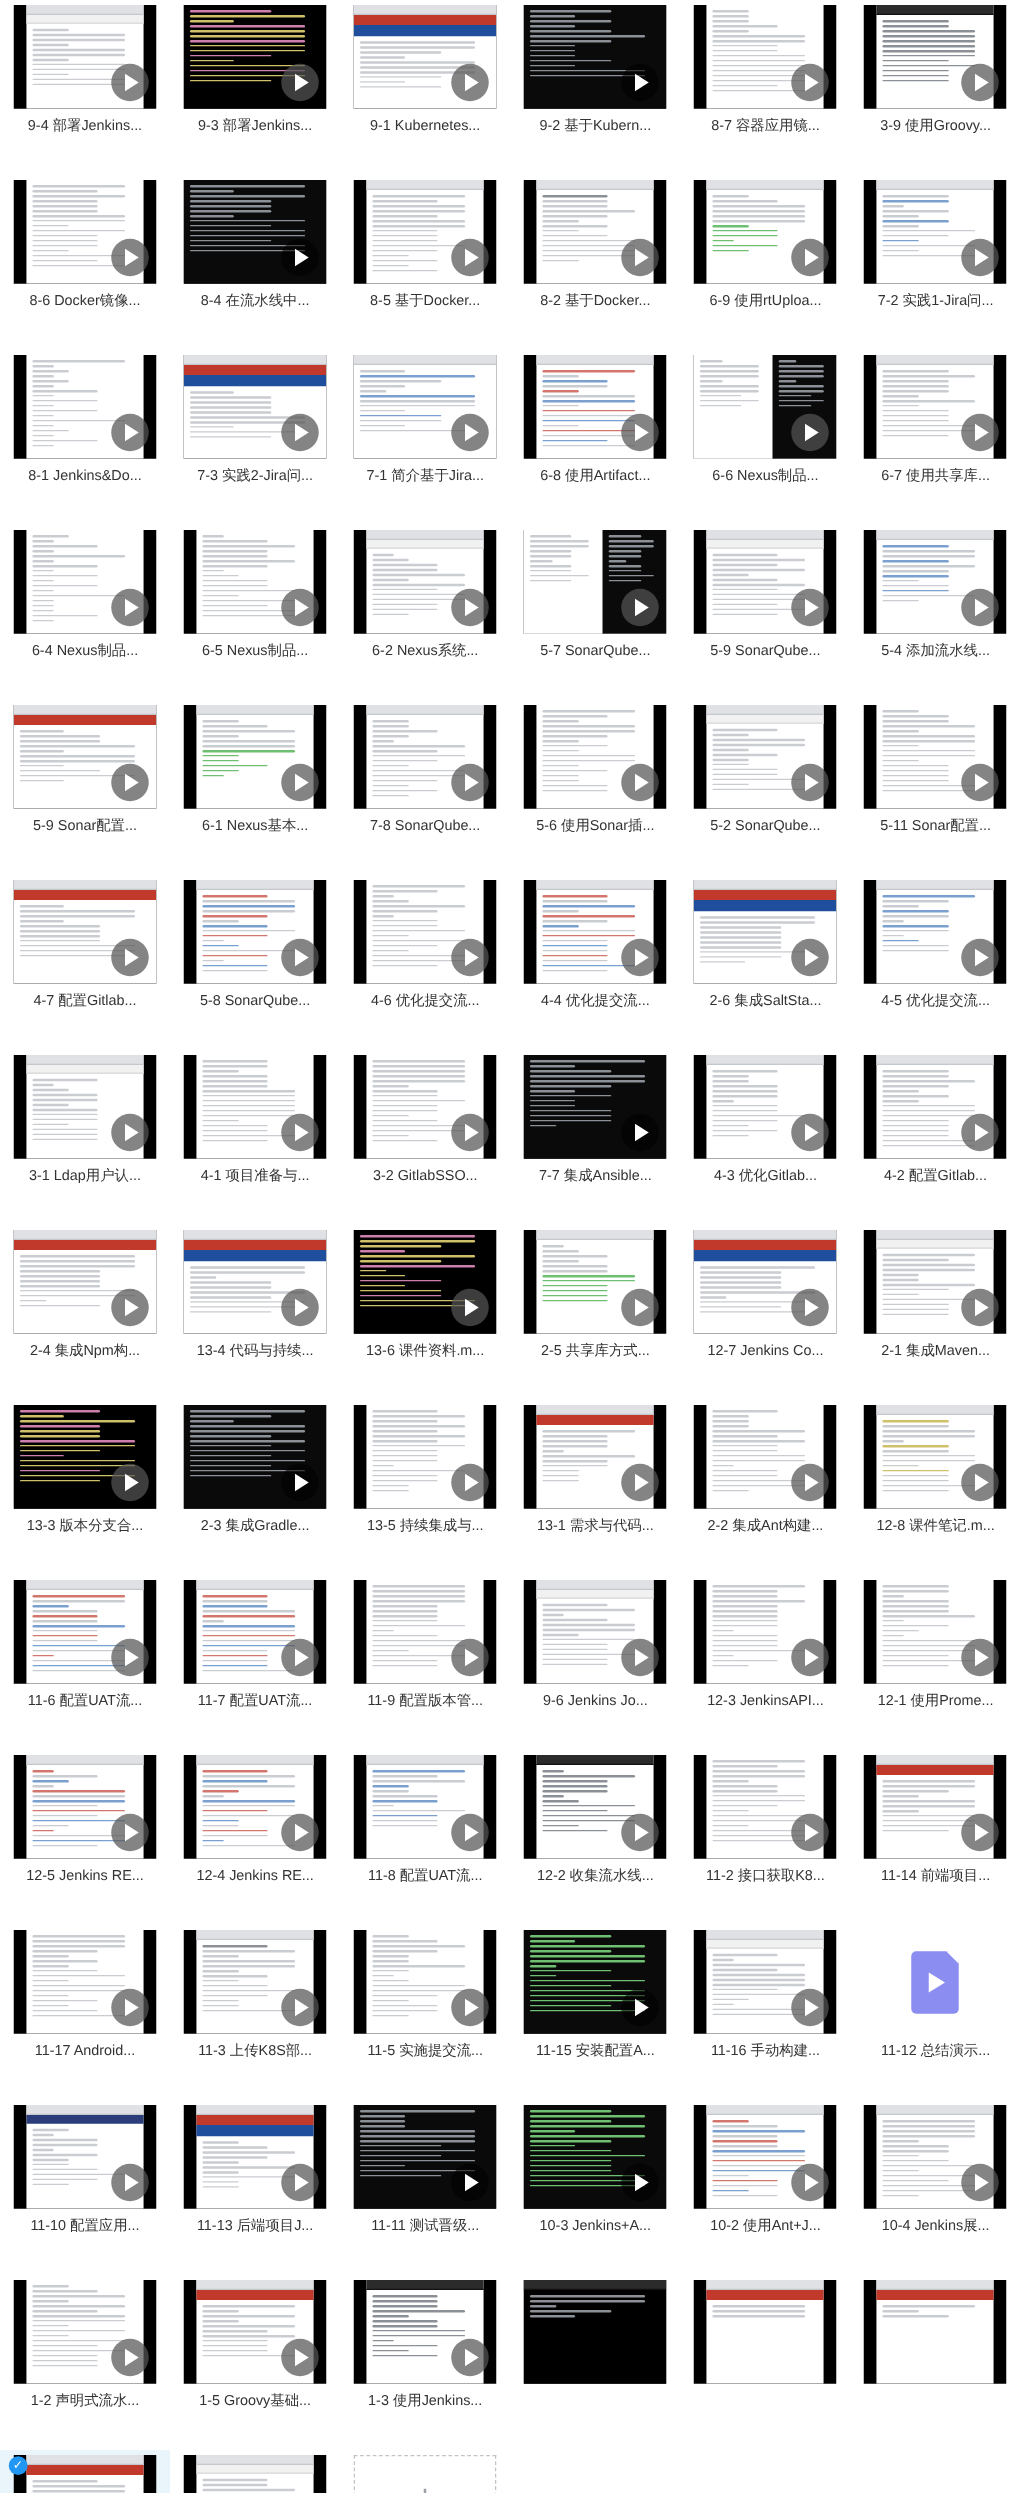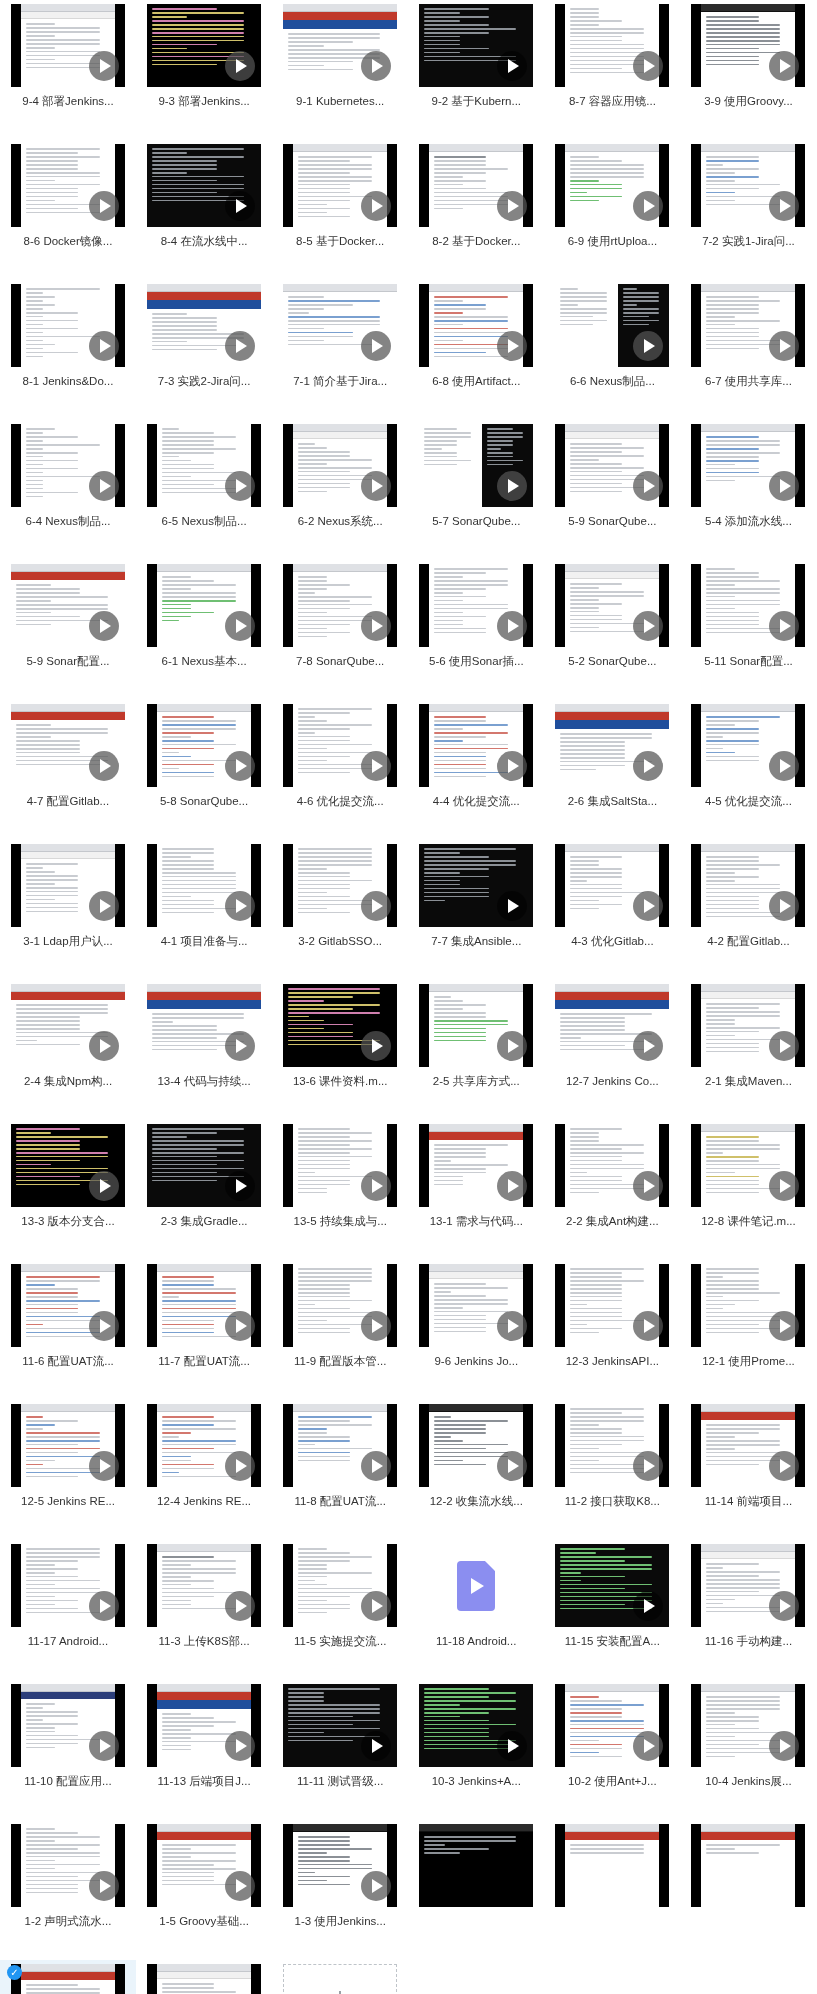--- a/index.html
+++ b/index.html
@@ -2205,30 +2205,20 @@
           </div>
         </div>
         <div class="play">
           <div class="tri"></div>
         </div>
       </div>
       <div class="label">11-5 实施提交流...</div>
     </div>
     <div class="card">
       <div class="thumbwrap">
-        <div class="filethumb">
-          <div class="fileicon">
-            <div class="tri"></div>
-          </div>
-        </div>
-      </div>
-      <div class="label">11-18 Android...</div>
-    </div>
-    <div class="card">
-      <div class="thumbwrap">
         <div class="inner wide">
           <div class="sheet term">
             <div class="lines">
               <div class="ln m grn"></div>
               <div class="ln s grn"></div>
               <div class="ln l grn"></div>
               <div class="ln m grn"></div>
               <div class="ln l grn"></div>
               <div class="ln l grn"></div>
               <div class="ln xs grn"></div>
@@ -2274,20 +2264,30 @@
           </div>
         </div>
         <div class="play">
           <div class="tri"></div>
         </div>
       </div>
       <div class="label">11-16 手动构建...</div>
     </div>
     <div class="card">
       <div class="thumbwrap">
+        <div class="filethumb">
+          <div class="fileicon">
+            <div class="tri"></div>
+          </div>
+        </div>
+      </div>
+      <div class="label">11-12 总结演示...</div>
+    </div>
+    <div class="card">
+      <div class="thumbwrap">
         <div class="inner mid">
           <div class="sheet">
             <div class="chrome"></div>
             <div class="navy"></div>
             <div class="lines">
               <div class="ln s"></div>
               <div class="ln xs"></div>
               <div class="ln m"></div>
               <div class="ln m"></div>
               <div class="ln xs"></div>

